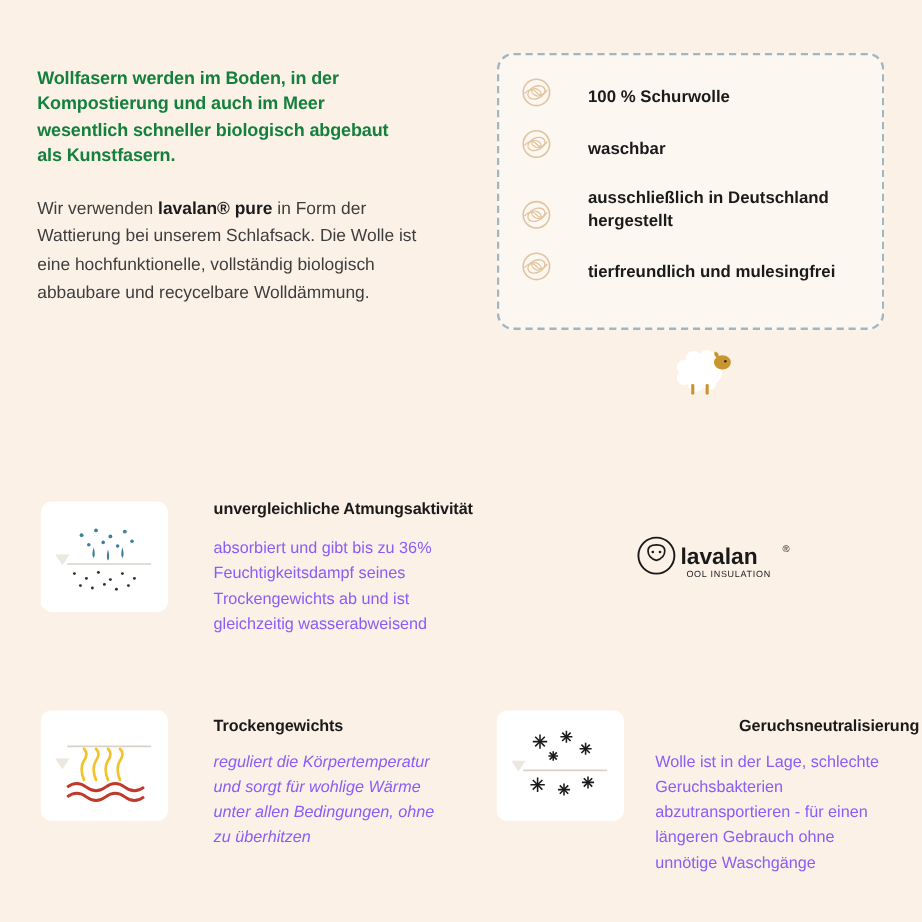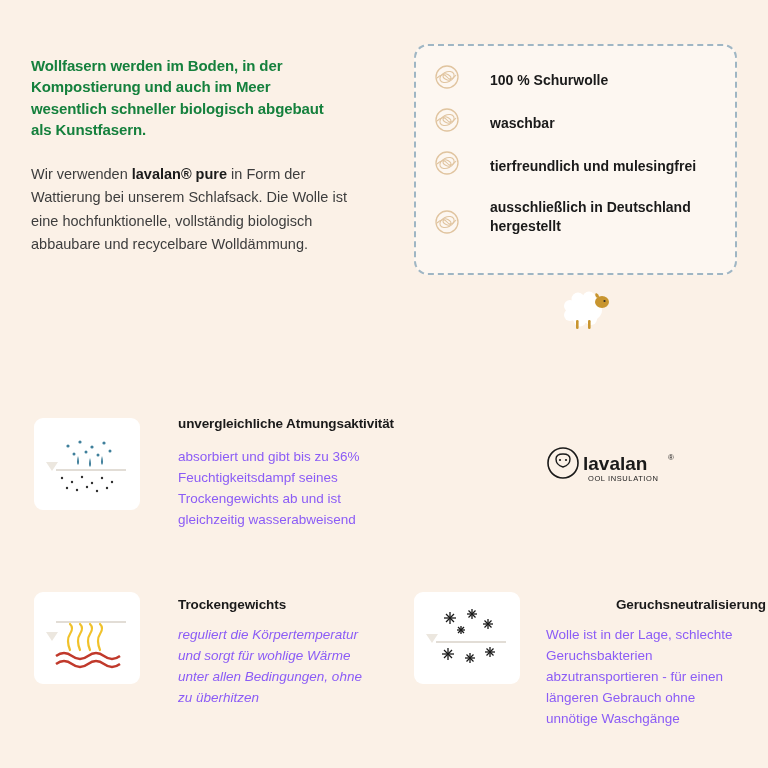--- a/index.html
+++ b/index.html
@@ -67,21 +67,21 @@
   
   .sheep {
     position: absolute;
     left: 556px; top: 288px;
     width: 64px; height: 46px;
   }
 
   
   .logo {
     position: absolute;
-    left: 546px; top: 445px;
+    left: 530px; top: 445px;
     width: 134px; height: 42px;
   }
 
   
   .tile {
     position: absolute;
     width: 106px; height: 92px;
     background: #ffffff;
     border-radius: 9px;
   }
@@ -145,33 +145,33 @@
 
   <div class="feat-row">
     <span class="wool-icon">
       <svg viewBox="0 0 26 26" width="26" height="26">
         <circle cx="13" cy="13" r="11" fill="none" stroke="#e0c49f" stroke-width="1.3"></circle>
         <ellipse cx="13" cy="13" rx="7.5" ry="5" fill="none" stroke="#e0c49f" stroke-width="1.1" transform="rotate(-25 13 13)"></ellipse>
         <ellipse cx="13" cy="13" rx="4.2" ry="2.6" fill="none" stroke="#e0c49f" stroke-width="1.1" transform="rotate(30 13 13)"></ellipse>
         <path d="M3 14 q6 -6 10 -1 t9 -2" fill="none" stroke="#e0c49f" stroke-width="1.1"></path>
       </svg>
     </span>
-    <span class="feat-label">tierfreundlich und mulesingfrei</span>
+    <span class="feat-label" style="max-width:215px">ausschließlich in Deutschland hergestellt</span>
   </div>
 
   <div class="feat-row">
     <span class="wool-icon">
       <svg viewBox="0 0 26 26" width="26" height="26">
         <circle cx="13" cy="13" r="11" fill="none" stroke="#e0c49f" stroke-width="1.3"></circle>
         <ellipse cx="13" cy="13" rx="7.5" ry="5" fill="none" stroke="#e0c49f" stroke-width="1.1" transform="rotate(-25 13 13)"></ellipse>
         <ellipse cx="13" cy="13" rx="4.2" ry="2.6" fill="none" stroke="#e0c49f" stroke-width="1.1" transform="rotate(30 13 13)"></ellipse>
         <path d="M3 14 q6 -6 10 -1 t9 -2" fill="none" stroke="#e0c49f" stroke-width="1.1"></path>
       </svg>
     </span>
-    <span class="feat-label" style="max-width:215px">ausschließlich in Deutschland hergestellt</span>
+    <span class="feat-label">tierfreundlich und mulesingfrei</span>
   </div>
 
 </div>
 
 <div class="sheep">
   <svg viewBox="0 0 64 46" width="64" height="46">
     <ellipse cx="28" cy="22" rx="18" ry="13" fill="#ffffff"></ellipse>
     <circle cx="14" cy="18" r="6" fill="#ffffff"></circle>
     <circle cx="22" cy="11" r="6.5" fill="#ffffff"></circle>
     <circle cx="33" cy="10" r="6.5" fill="#ffffff"></circle>

